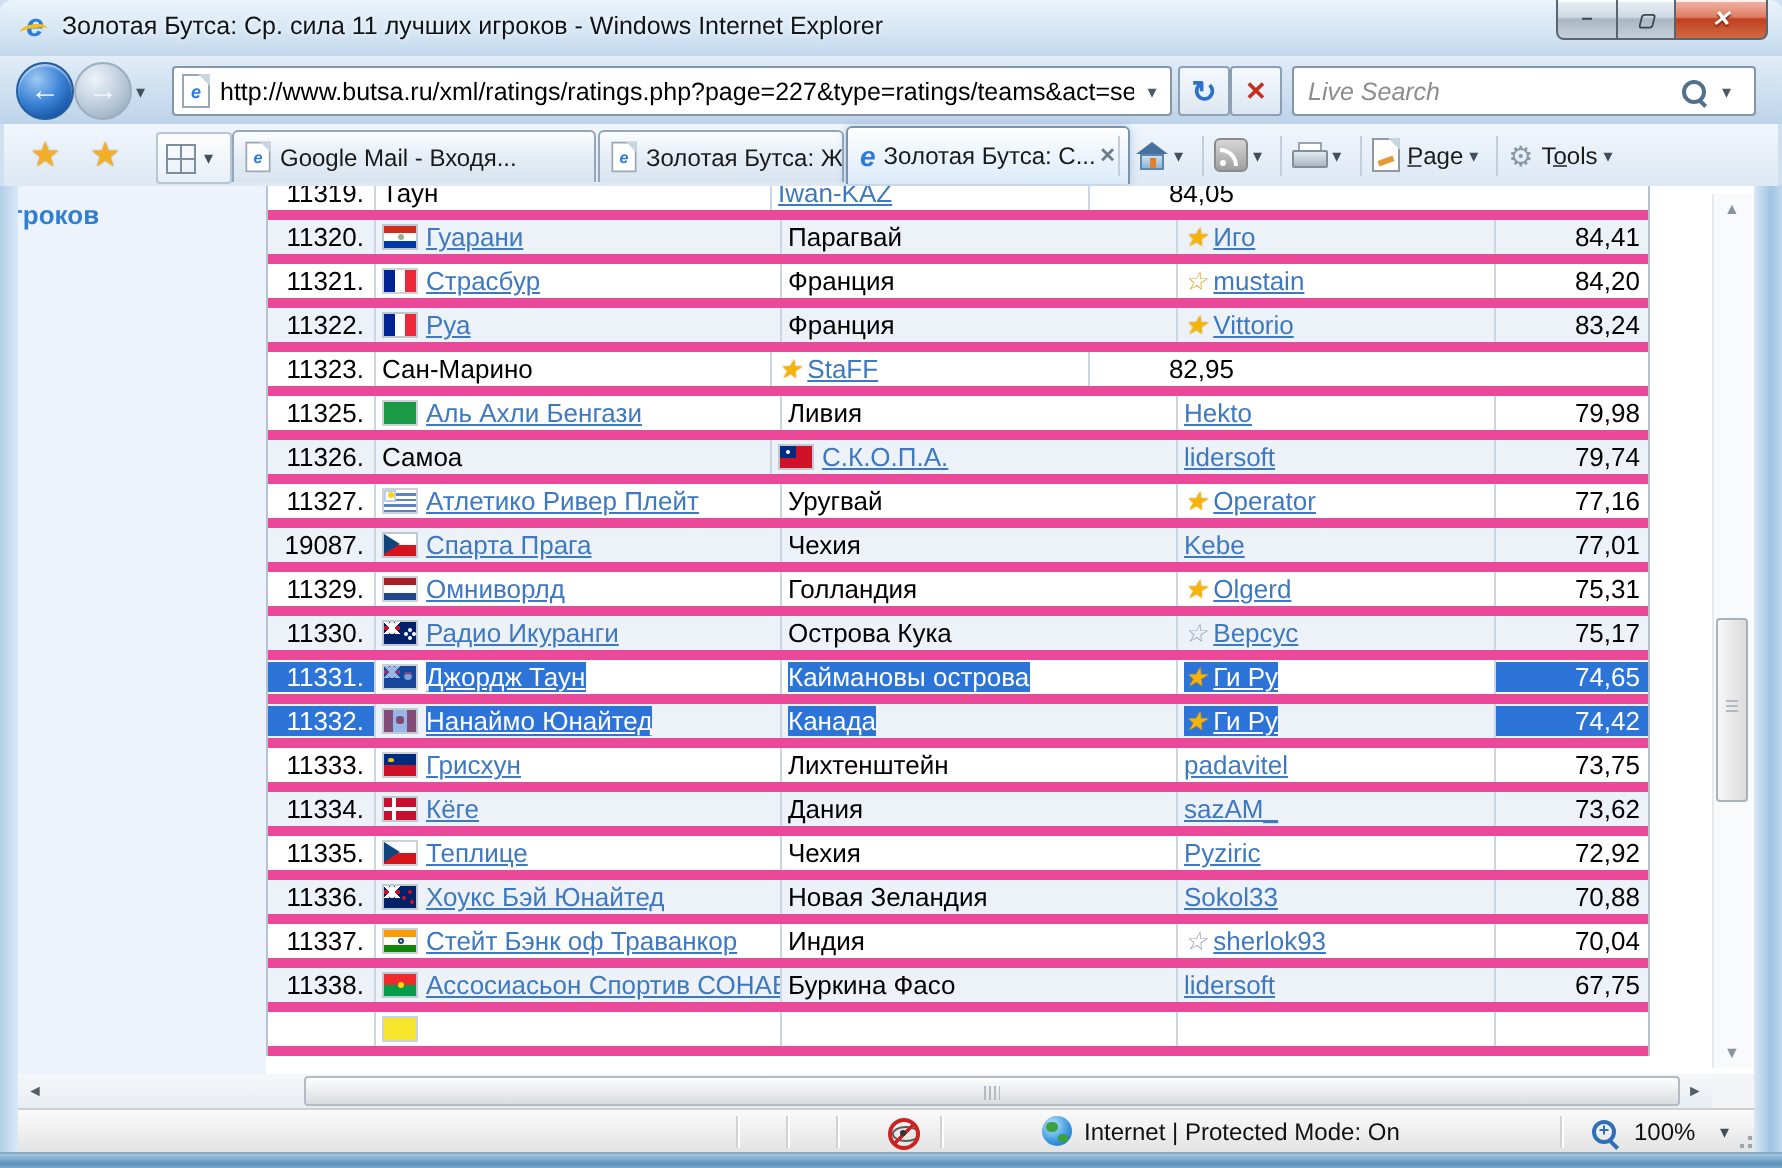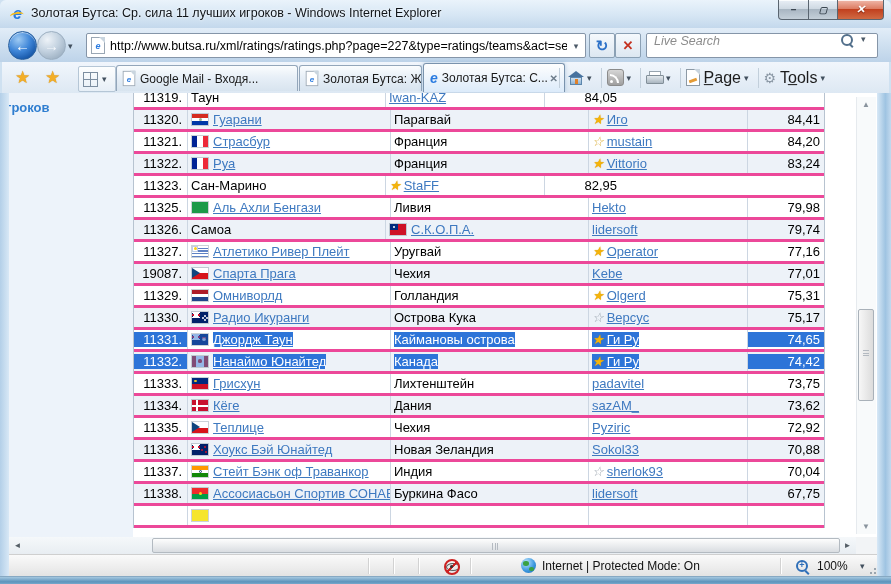--- a/index.html
+++ b/index.html
@@ -43,21 +43,21 @@
   .page-ico::after{content:"";position:absolute;right:-1px;top:-1px;border:3px solid #c9d5df;
     border-left-color:transparent;border-bottom-color:transparent;}
   .url-input{flex:1;border:none;outline:none;font-size:12.5px;color:#000;
     font-family:"Liberation Sans",sans-serif;padding:0;background:transparent;}
   .addr-drop{width:18px;text-align:center;font-size:9px;color:#4c5a68;flex:none;}
   .sqbtn{position:absolute;top:5px;width:24px;height:23px;border:1px solid #8ba0b4;border-radius:2px;
     background:linear-gradient(#f5f9fd,#dde7f1);display:flex;align-items:center;justify-content:center;}
   .sqbtn.refresh{left:589px;color:#2d71c8;font-size:15px;font-weight:bold;}
   .sqbtn.stop{left:615px;color:#c4301f;font-size:13px;font-weight:bold;}
   .searchbox{position:absolute;left:646px;top:5px;width:230px;height:23px;background:#fff;
-    border:1px solid #8595a8;border-radius:2px;display:flex;align-items:flex-start;}
+    border:1px solid #8595a8;border-radius:2px;display:flex;align-items:center;}
   .search-input{flex:1;border:none;outline:none;font-size:12.5px;padding:0 0 0 7px;background:transparent;
     font-family:"Liberation Sans",sans-serif;}
   .search-input::placeholder{font-style:italic;color:#8c8c8c;opacity:1;}
   .mag{width:8px;height:8px;border:2px solid #53708c;border-radius:50%;position:relative;margin-right:8px;flex:none;}
   .mag::after{content:"";position:absolute;left:7px;top:7px;width:5px;height:2px;background:#53708c;
     transform:rotate(45deg);transform-origin:0 0;}
   .search-drop{width:16px;font-size:9px;color:#4c5a68;flex:none;}
 
   
   .tabbar{position:absolute;left:2px;right:2px;top:62px;height:31px;
@@ -95,33 +95,33 @@
   .rss::after{content:"";position:absolute;left:2px;bottom:2px;width:7px;height:7px;
     border-top:2px solid #fff;border-right:2px solid #fff;border-radius:0 100% 0 0;}
   .printer{width:17px;height:13px;position:relative;}
   .printer::before{content:"";position:absolute;left:3px;top:0;width:10px;height:5px;background:#fff;border:1px solid #98a4ae;}
   .printer::after{content:"";position:absolute;left:0;top:4px;width:16px;height:7px;
     background:linear-gradient(#e3e9ee,#aab6c0);border:1px solid #828f99;border-radius:1px;}
   .pageico2{width:12px;height:15px;background:#fff;border:1px solid #8d9aa6;position:relative;}
   .pageico2::after{content:"";position:absolute;right:-1px;top:-1px;border:3px solid #c8d4de;
     border-left-color:transparent;border-bottom-color:transparent;}
   .pageico2 i{position:absolute;left:2px;top:9px;width:8px;height:3px;background:#e49b35;transform:rotate(-20deg);}
-  .cmd-label{font-size:16px;color:#1c1c1c;margin-left:4px;}
+  .cmd-label{font-size:12px;color:#1c1c1c;margin-left:4px;}
   .gear{font-size:14px;color:#8b98a5;line-height:14px;}
   .more-chevron{position:absolute;right:8px;top:65px;font-size:12px;font-weight:bold;color:#3f5a73;}
 
   
   .content{position:absolute;left:9px;top:93px;width:868px;height:461px;background:#fff;}
   .pagearea{position:absolute;left:0;right:0;top:0;bottom:17px;overflow:hidden;}
   .sidebar{position:absolute;left:0;top:0;width:124px;height:100%;background:#edf3fa;overflow:hidden;}
   .side-text{position:absolute;left:-11px;top:7px;font-size:13px;font-weight:bold;color:#2f7ed0;white-space:nowrap;}
 
   .ratings-table{position:absolute;left:124px;top:-5px;width:692px;box-sizing:border-box;
     border-left:1px solid #b7c3d0;border-right:1px solid #b7c3d0;background:#fff;}
-  .row{display:flex;height:22px;box-sizing:border-box;border-bottom:3px solid #ec4899;background:#fff;font-size:13px;}
+  .row{display:flex;height:22px;box-sizing:border-box;border-bottom:5px solid #ec4899;background:#fff;font-size:13px;}
   .row.alt{background:#edf2f8;}
   .cell{box-sizing:border-box;border-right:1px solid #ccd6e2;display:flex;align-items:center;overflow:hidden;white-space:nowrap;}
   .c-rank{width:54px;}
   .c-team{width:203px;padding-left:2px;}
   .c-country{width:198px;padding-left:3px;}
   .c-manager{width:159px;padding-left:3px;}
   .c-rating{width:76px;border-right:none;}
   .c-rank .txt{display:inline-block;width:100%;text-align:right;padding-right:5px;box-sizing:border-box;color:#000;}
   .c-rating .txt{display:inline-block;width:100%;text-align:right;padding-right:4px;box-sizing:border-box;color:#000;}
   a.txt, a.mlink{color:#3e79c0;text-decoration:underline;cursor:pointer;}

